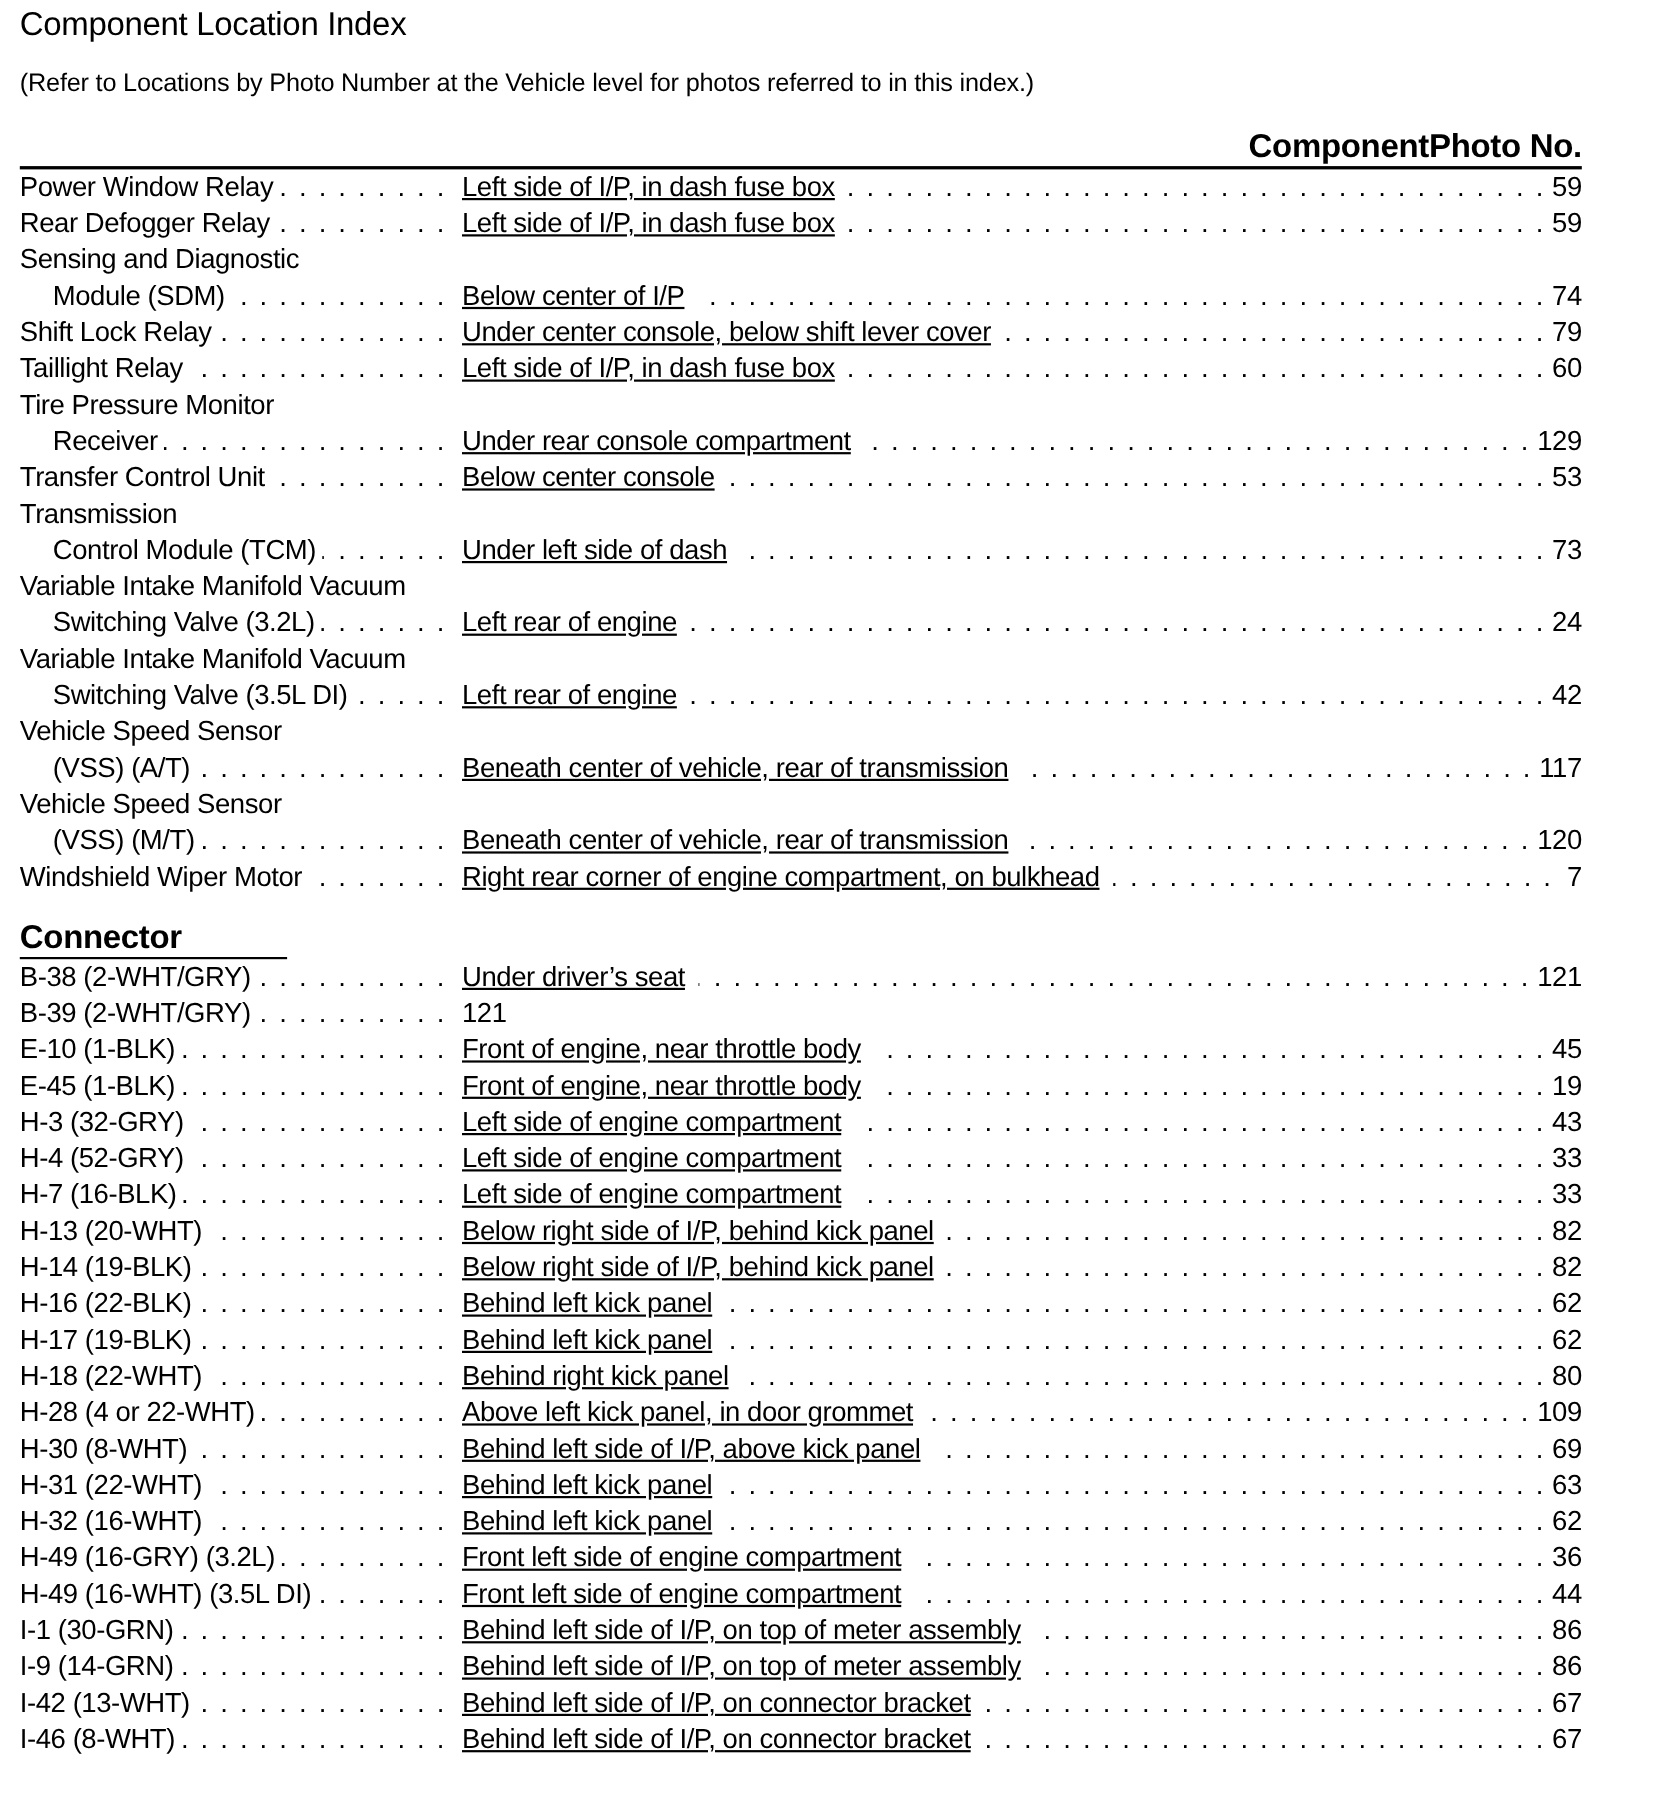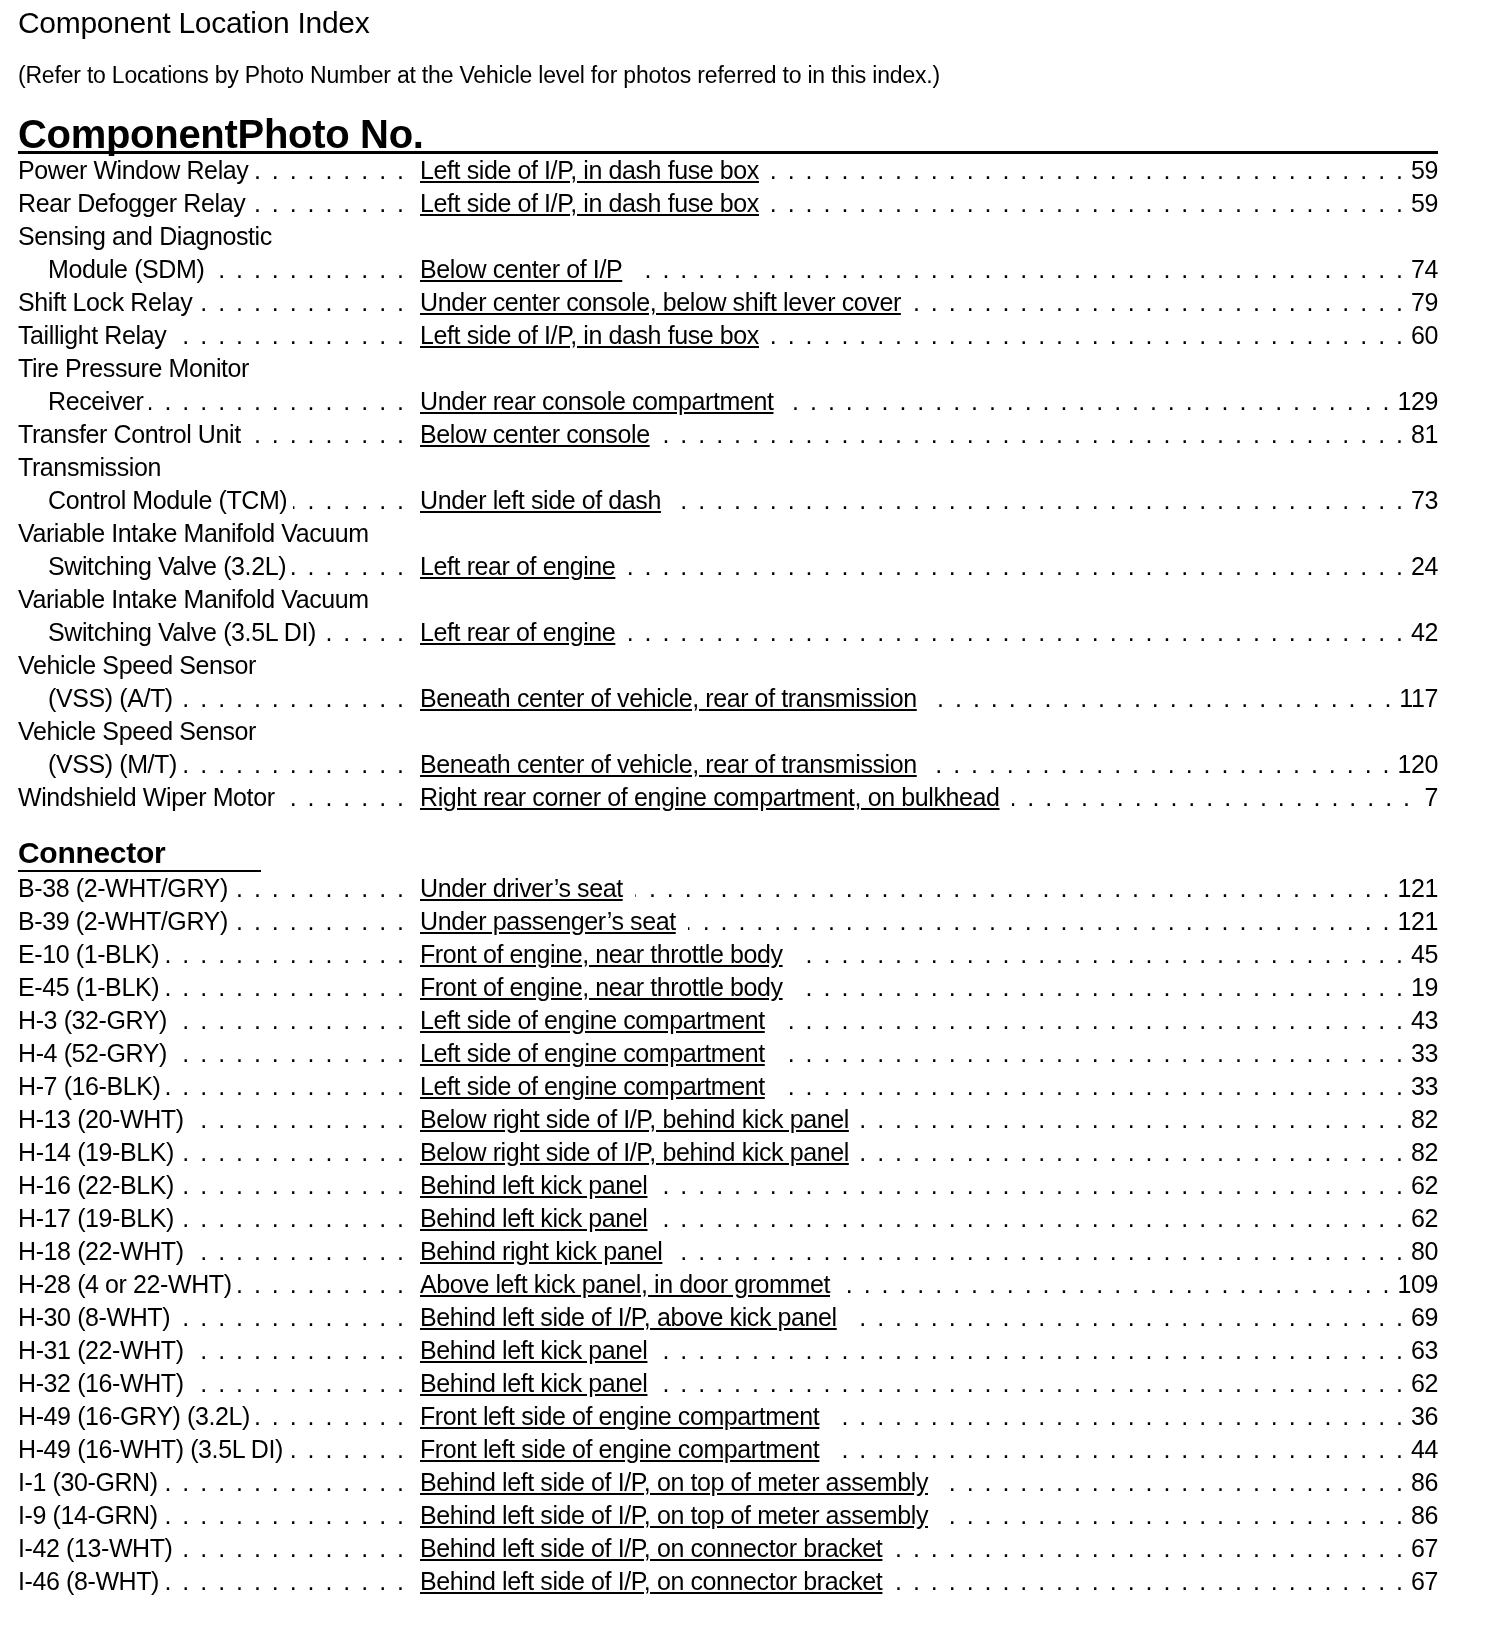--- a/index.html
+++ b/index.html
@@ -27,25 +27,25 @@
       letter-spacing: -0.3px;
     }
     .subtitle {
       font-size: 23px;
       line-height: 28px;
       margin-top: 21px;
       letter-spacing: -0.2px;
     }
     .col-header {
       display: flex;
-      justify-content: flex-start;
+      justify-content: flex-end;
       align-items: flex-end;
       margin-top: 28px;
       font-weight: bold;
-      font-size: 40px;
+      font-size: 30px;
       line-height: 34px;
       width: 1420px;
       border-bottom: 3px solid #000;
       letter-spacing: -0.3px;
     }
     .section-header {
       font-weight: bold;
       font-size: 30px;
       line-height: 34px;
       margin-top: 22px;
@@ -202,21 +202,21 @@
       </div>
       <div class="row">
         <div class="name-cell">
           <span class="name-text">Transfer Control Unit</span>
           <span class="leader"></span>
         </div>
         <div class="loc-cell">
           <span class="loc-text">Below center console</span>
           <span class="leader"></span>
         </div>
-        <span class="photo-cell">81</span>
+        <span class="photo-cell">53</span>
       </div>
       <div class="row cont">
         <span>Transmission</span>
       </div>
       <div class="row">
         <div class="name-cell indent">
           <span class="name-text">Control Module (TCM)</span>
           <span class="leader"></span>
         </div>
         <div class="loc-cell">
@@ -307,24 +307,20 @@
           <span class="loc-text">Under driver’s seat</span>
           <span class="leader"></span>
         </div>
         <span class="photo-cell">121</span>
       </div>
       <div class="row">
         <div class="name-cell">
           <span class="name-text">B-39 (2-WHT/GRY)</span>
           <span class="leader"></span>
         </div>
-        <div class="loc-cell">
-          <span class="loc-text">Under passenger’s seat</span>
-          <span class="leader"></span>
-        </div>
         <span class="photo-cell">121</span>
       </div>
       <div class="row">
         <div class="name-cell">
           <span class="name-text">E-10 (1-BLK)</span>
           <span class="leader"></span>
         </div>
         <div class="loc-cell">
           <span class="loc-text">Front of engine, near throttle body</span>
           <span class="leader"></span>

